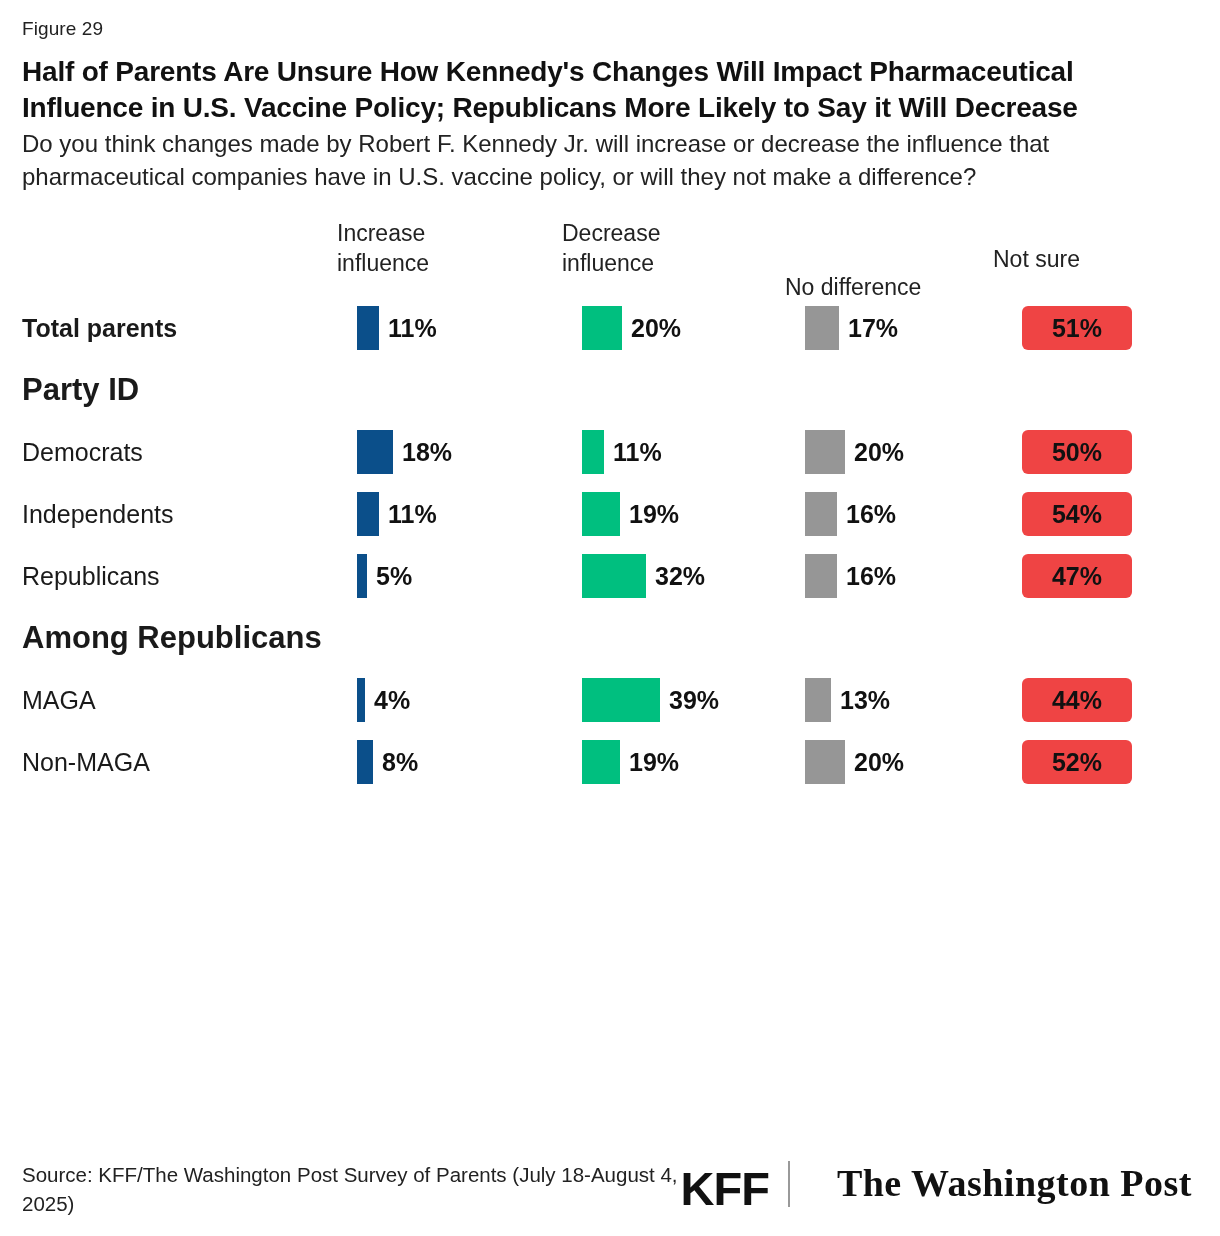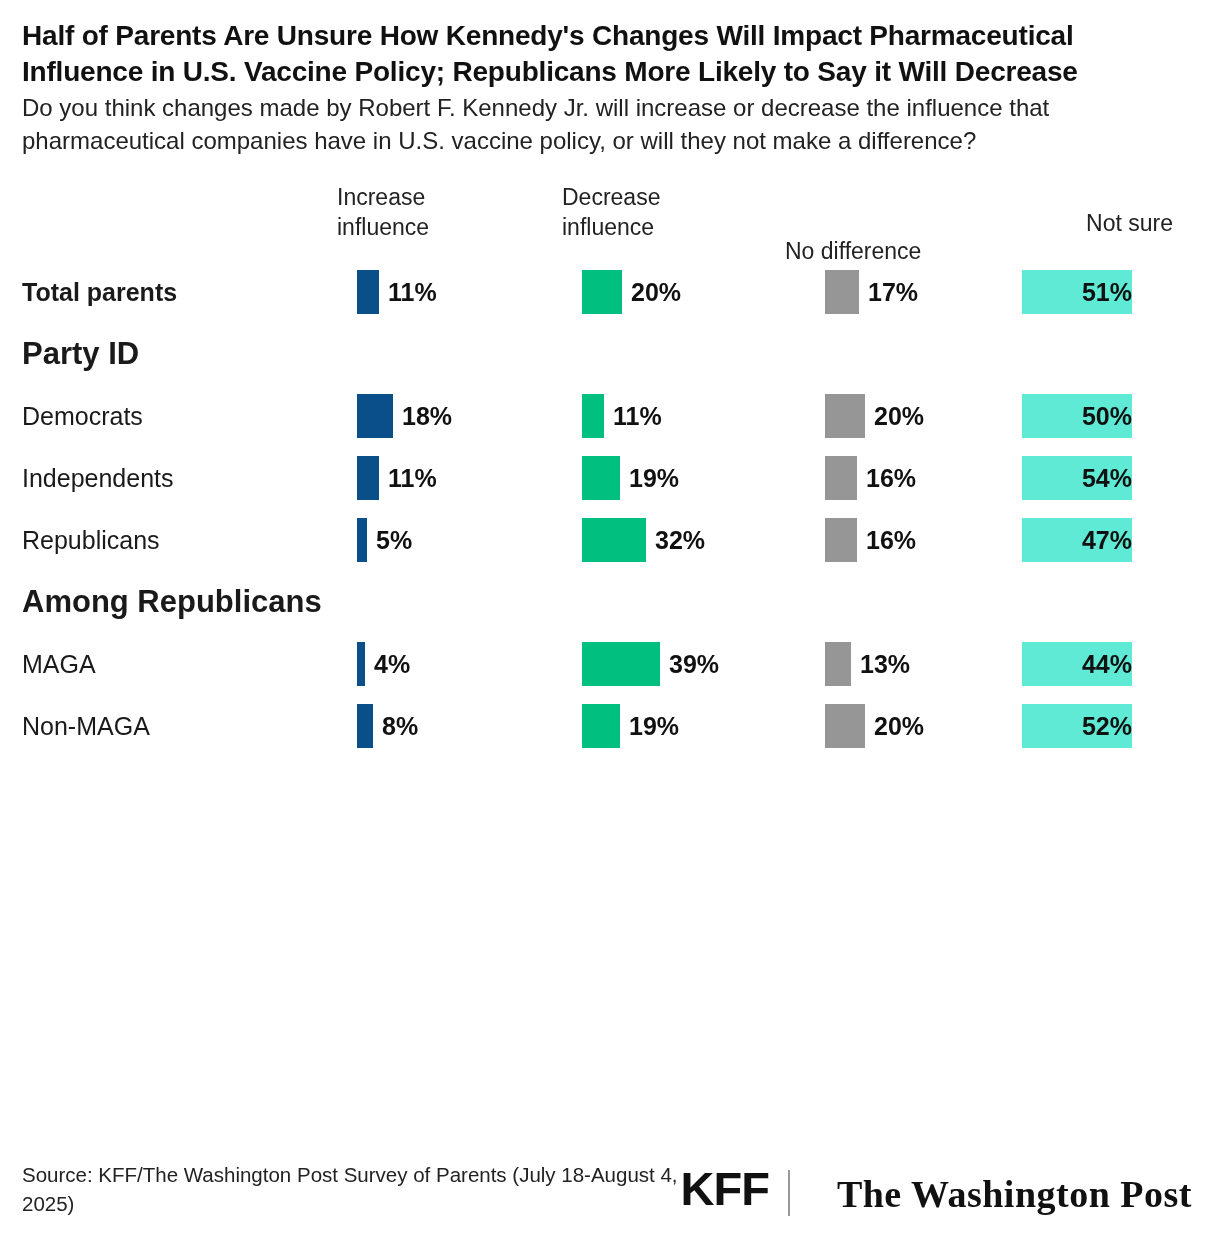--- a/index.html
+++ b/index.html
@@ -56,21 +56,21 @@
   .col-header {
     position: absolute;
     font-size: 23px;
     line-height: 1.30;
     color: #222;
     font-weight: 400;
   }
   .ch-increase { left: 315px; top: 0; width: 180px; }
   .ch-decrease { left: 540px; top: 0; width: 180px; }
   .ch-nodiff   { left: 763px; top: 26px; width: 220px; margin-top: 28px; }
-  .ch-notsure  { left: 971px; top: 26px; width: 180px; text-align: right; }
+  .ch-notsure  { left: 971px; top: 26px; width: 180px; }
 
   .row {
     position: relative;
     height: 62px;
   }
   .row.group {
     height: 62px;
   }
   .row-label {
     position: absolute;
@@ -110,28 +110,29 @@
   .cell .val {
     font-size: 25px;
     font-weight: bold;
     color: #111;
     margin-left: 9px;
     white-space: nowrap;
   }
   
   .c-increase { left: 335px; }
   .c-decrease { left: 560px; }
-  .c-nodiff   { left: 783px; margin-left: 20px; }
+  .c-nodiff   { left: 783px; }
 
   
   .c-notsure {
     left: 1000px;
     width: 110px;
-    background: #5eead4;
-    justify-content: flex-end;
+    background: #ef4444;
+    justify-content: center;
+    border-radius: 6px;
   }
   .c-notsure .val {
     margin-left: 0;
     font-size: 25px;
     font-weight: bold;
     color: #111;
   }
 
   
   .footer {
@@ -151,21 +152,21 @@
     line-height: 1.42;
     color: #222;
     margin-top: 18px;
     max-width: 710px;
   }
   .logos {
     position: absolute;
     right: 6px;
     bottom: 2px;
     display: flex;
-    align-items: flex-end;
+    align-items: flex-start;
     gap: 19px;
   }
   .kff {
     font-size: 47px;
     font-weight: bold;
     letter-spacing: -1px;
     color: #111;
     font-family: "Liberation Sans", sans-serif;
   }
   .divider-v {
@@ -180,20 +181,21 @@
     color: #111;
     letter-spacing: 0.5px;
     margin-left: 28px;
   }
 </style>
 </head>
 <body>
 
 <div class="page">
 
+  <div class="figure-label">Figure 29</div>
 
   <div class="title">Half of Parents Are Unsure How Kennedy's Changes Will Impact Pharmaceutical Influence in U.S. Vaccine Policy; Republicans More Likely to Say it Will Decrease</div>
 
   <div class="subtitle">Do you think changes made by Robert F. Kennedy Jr. will increase or decrease the influence that pharmaceutical companies have in U.S. vaccine policy, or will they not make a difference?</div>
 
   <div class="chart">
 
     <div class="col-headers">
       <div class="col-header ch-decrease">Decrease influence</div>
       <div class="col-header ch-increase">Increase influence</div>

